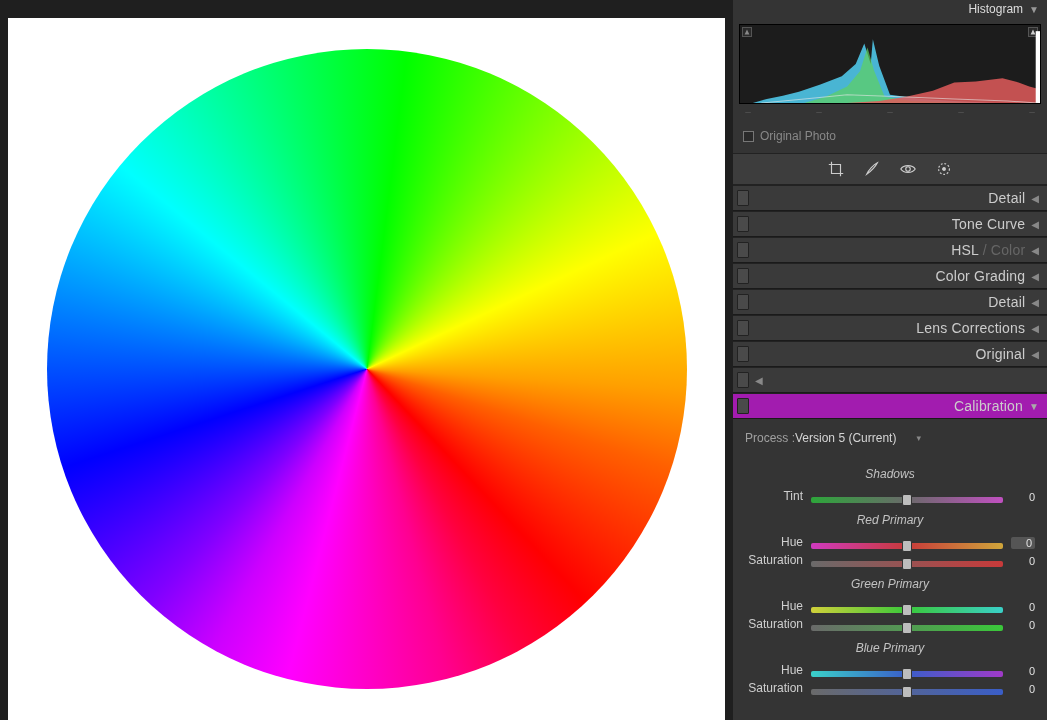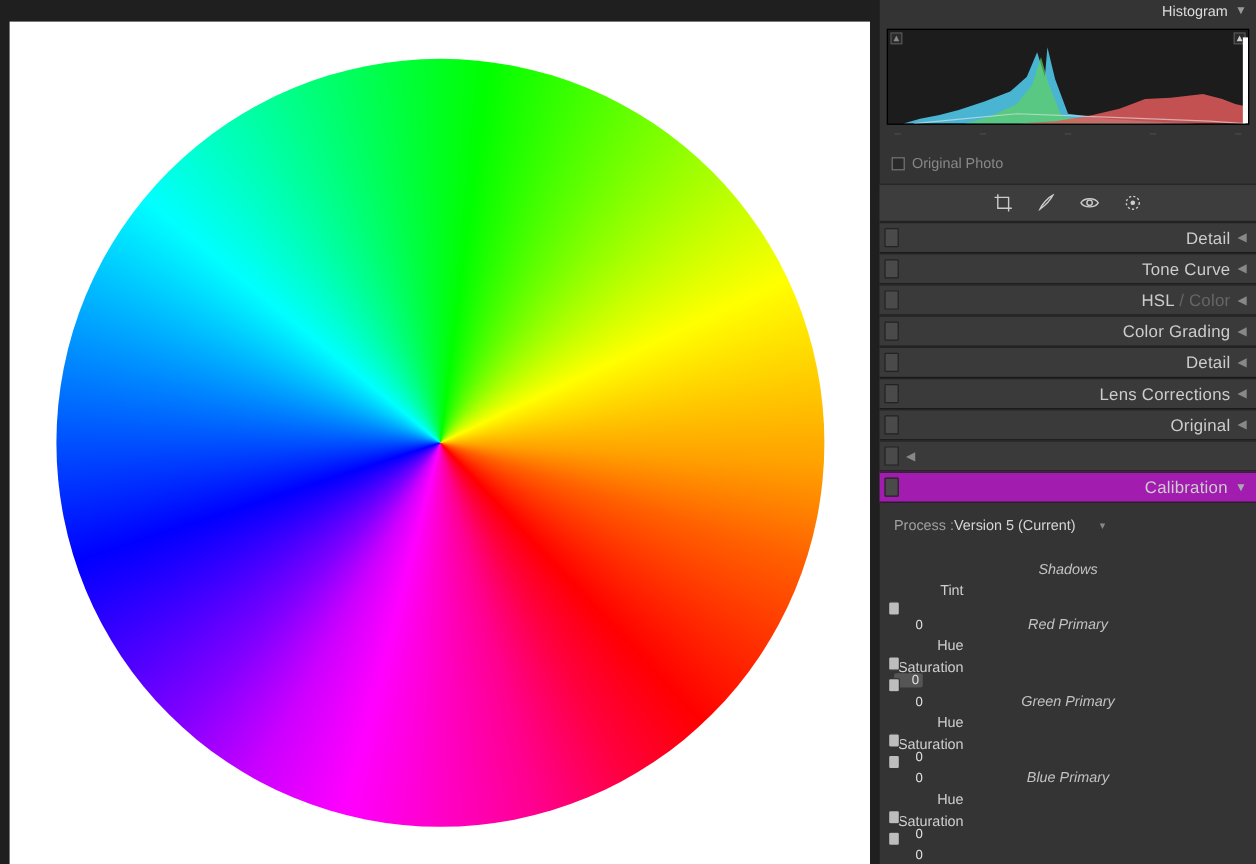--- a/index.html
+++ b/index.html
@@ -47,21 +47,21 @@
   .section.open .tri { color:#aaa; }
   .section .tri.down::before { content:"▼"; }
   .section .tri.left::before { content:"◀"; }
 
   .calib { padding:8px 12px 14px; }
   .process-row { display:flex; align-items:center; padding:4px 0 12px; color:#a0a0a0; }
   .process-val { display:flex; align-items:center; gap:20px; color:#d5d5d5; cursor:pointer; }
   .process-val .caret { font-size:9px; color:#888; }
 
   .group-title { text-align:center; color:#c2c2c2; font-size:12px; margin:10px 0 4px;font-style:italic; }
-  .slider-row { display:flex; align-items:flex-start; gap:8px; height:18px;flex-direction:column; }
+  .slider-row { display:flex; align-items:flex-end; gap:8px; height:18px; }
   .slider-row .lab { width:58px; text-align:right; color:#cfcfcf; font-size:12px; }
   .slider-row .track { flex:1; height:6px; border-radius:2px; position:relative; cursor:pointer; }
   .slider-row .thumb { position:absolute; left:50%; top:50%; width:10px; height:12px; transform:translate(-50%,-50%); background:#bdbdbd; border:1px solid #333; border-radius:2px; }
   .slider-row .val { width:24px; text-align:right; color:#e0e0e0; font-size:11px; }
   .slider-row.active .val { background:#555; padding:0 3px; border-radius:2px; }
 
   .t-tint    { background:linear-gradient(to right,#2da63a,#6a6a6a,#c050c0); }
   .t-rhue    { background:linear-gradient(to right,#d03abf,#c83a3a,#d0a63a); }
   .t-rsat    { background:linear-gradient(to right,#6a6a6a,#c83a3a); }
   .t-ghue    { background:linear-gradient(to right,#d0d03a,#3ac83a,#3ad0c8); }

